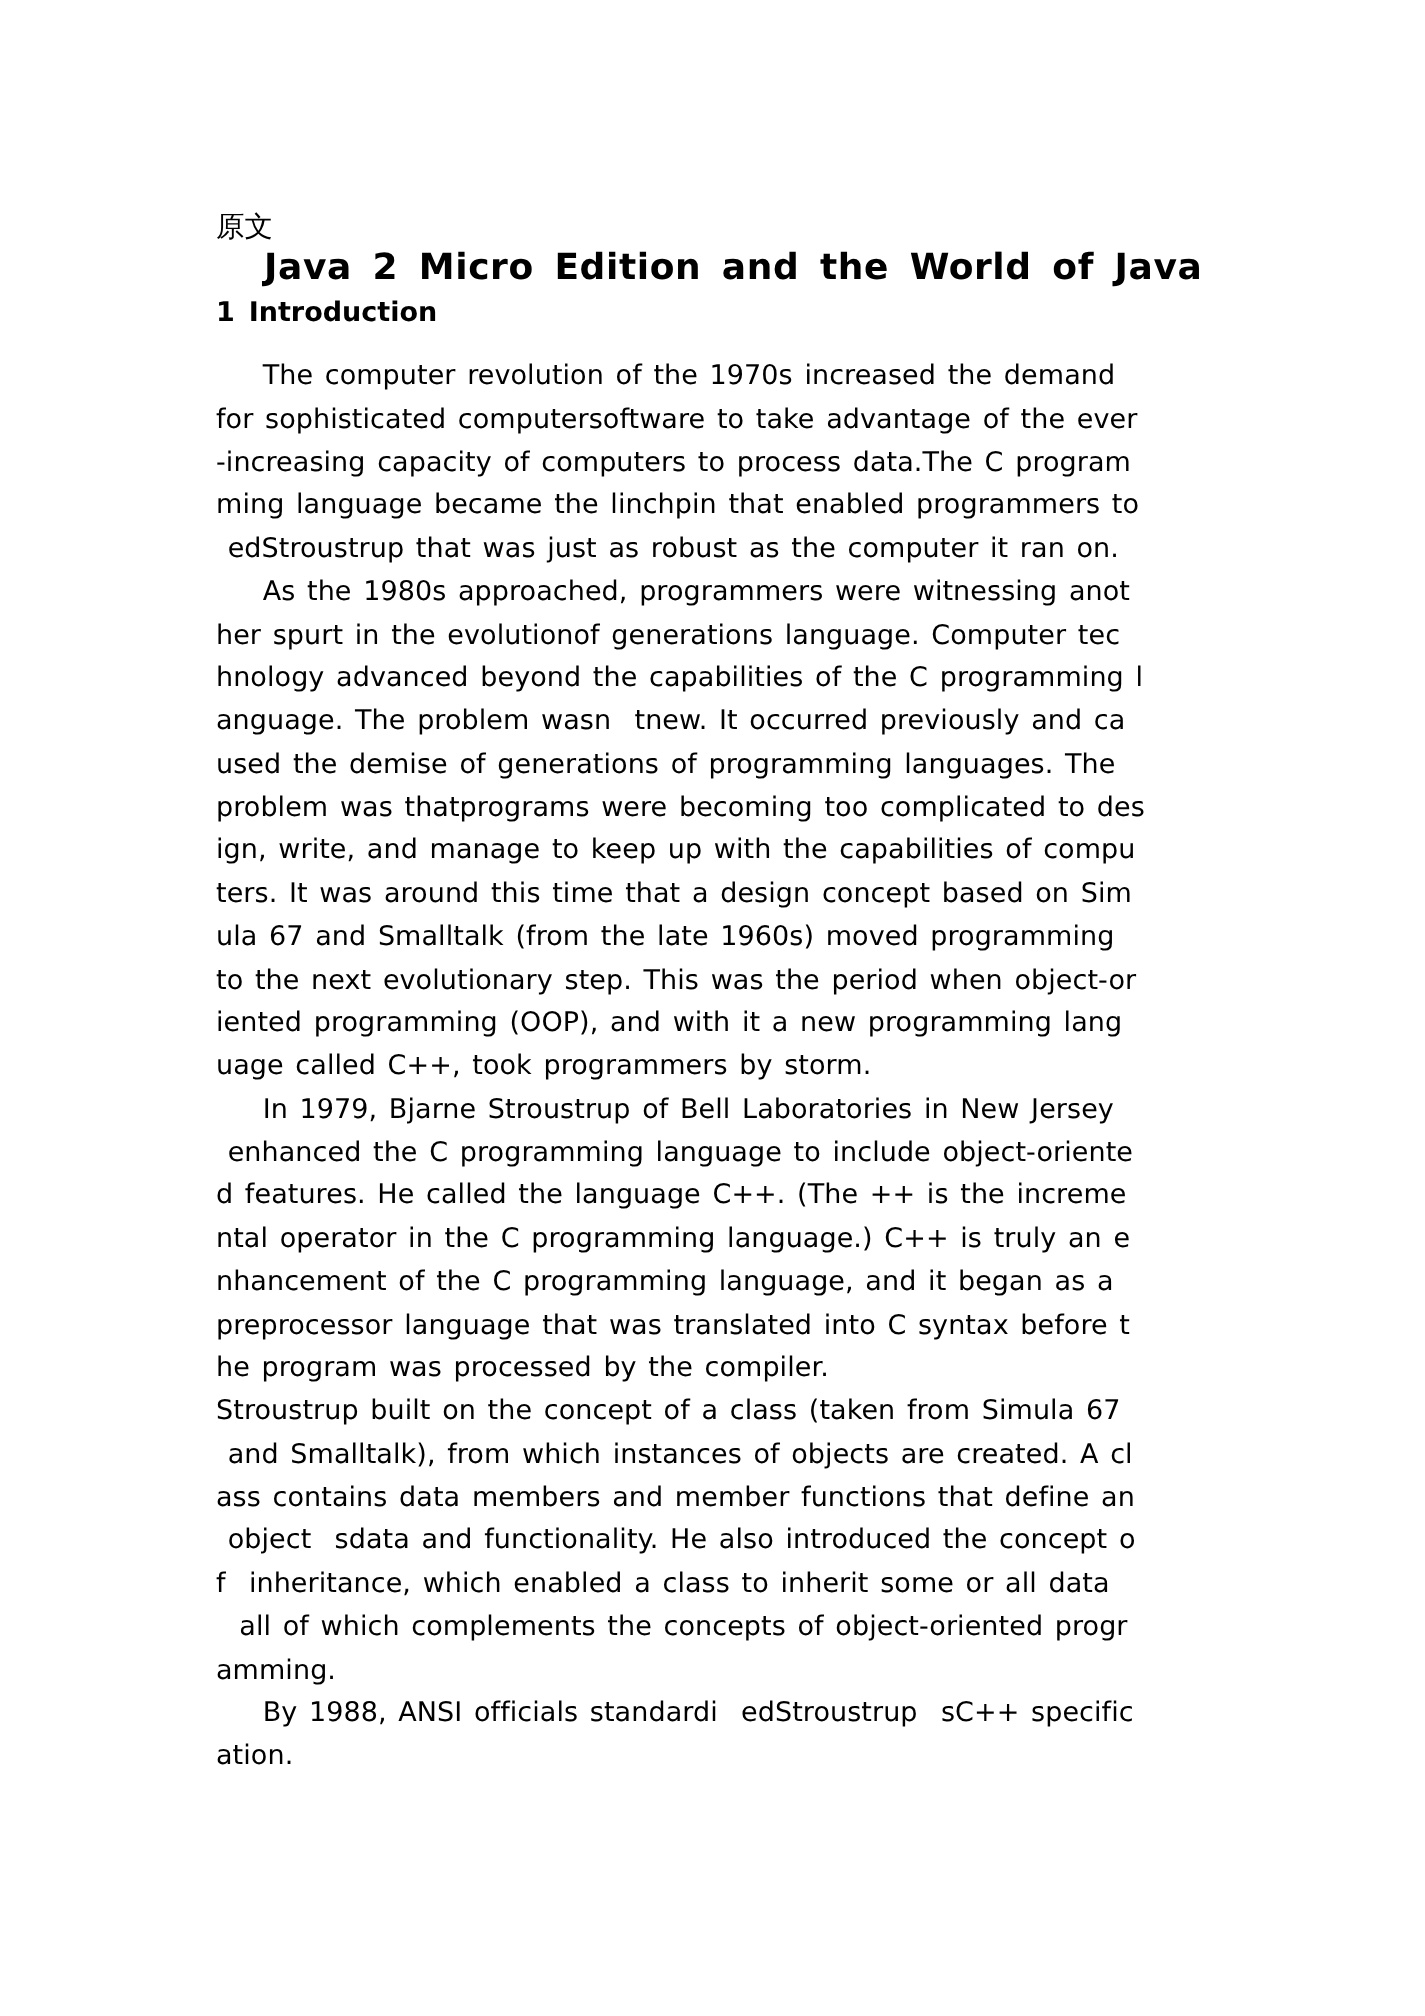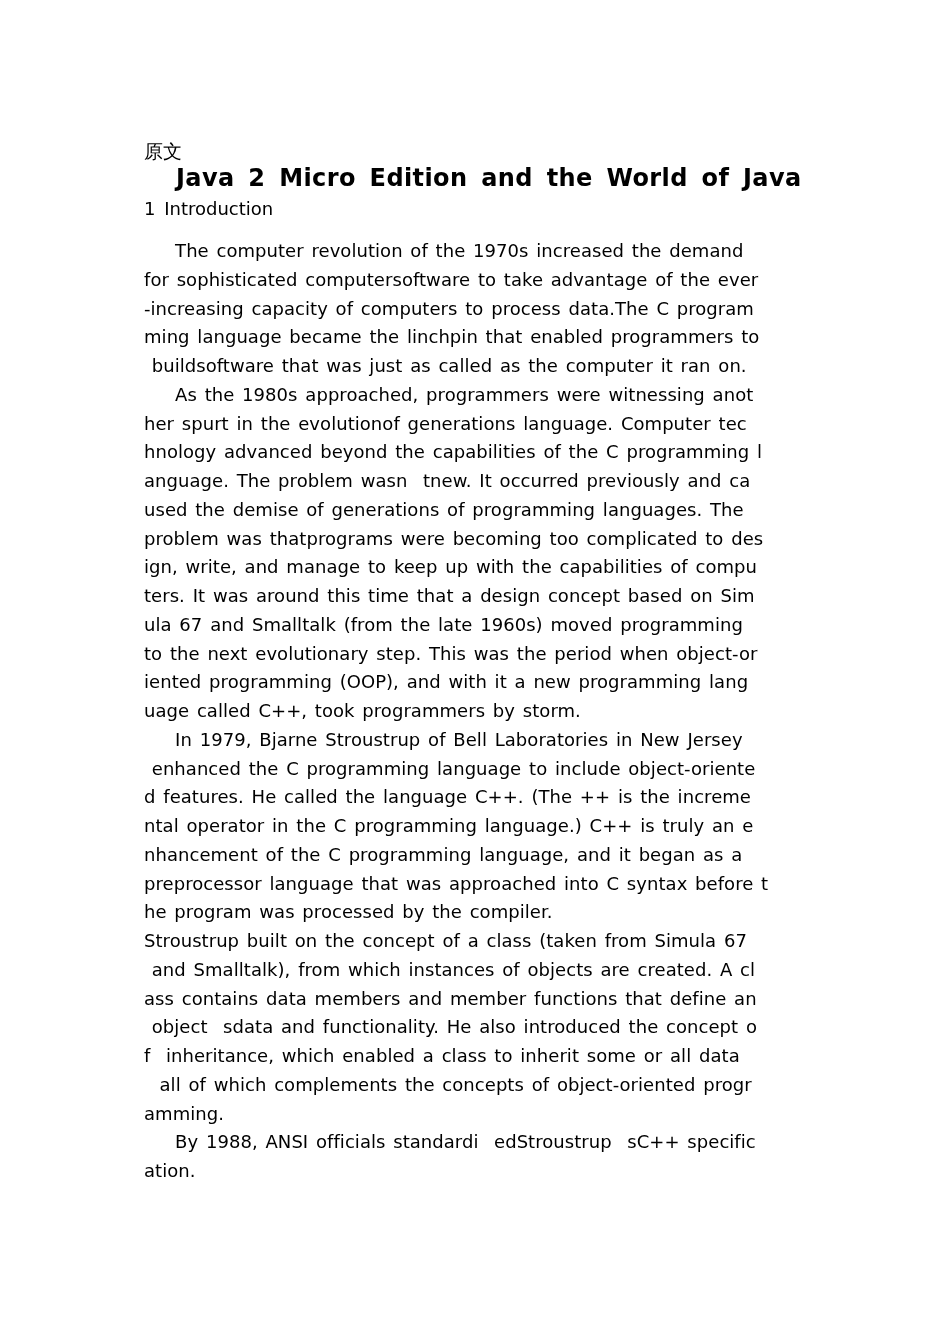--- a/index.html
+++ b/index.html
@@ -43,21 +43,21 @@
       letter-spacing: 0.4px;
       white-space: nowrap;
       margin: 4px;
     }
     .section-heading {
       position: absolute;
       left: 144px;
       top: 197px;
       font-size: 18px;
       line-height: 24px;
-      font-weight: normal;
+      font-weight: bold;
       word-spacing: 3px;
       white-space: nowrap;
       margin: 0;
     }
     .body {
       position: absolute;
       left: 144px;
       top: 237px;
       width: 670px;
     }
@@ -75,39 +75,39 @@
 
 <div class="page">
   <div class="label-cn">原文</div>
   <h1 class="doc-title">Java 2 Micro Edition and the World of Java</h1>
   <h2 class="section-heading">1 Introduction</h2>
   <div class="body" id="doc-body">
       <div class="line">    The computer revolution of the 1970s increased the demand</div>
       <div class="line">for sophisticated computersoftware to take advantage of the ever</div>
       <div class="line">-increasing capacity of computers to process data.The C program</div>
       <div class="line">ming language became the linchpin that enabled programmers to</div>
-      <div class="line"> buildsoftware that was just as called as the computer it ran on.</div>
+      <div class="line"> edStroustrup that was just as robust as the computer it ran on.</div>
       <div class="line">    As the 1980s approached, programmers were witnessing anot</div>
       <div class="line">her spurt in the evolutionof generations language. Computer tec</div>
       <div class="line">hnology advanced beyond the capabilities of the C programming l</div>
       <div class="line">anguage. The problem wasn  tnew. It occurred previously and ca</div>
       <div class="line">used the demise of generations of programming languages. The</div>
       <div class="line">problem was thatprograms were becoming too complicated to des</div>
       <div class="line">ign, write, and manage to keep up with the capabilities of compu</div>
       <div class="line">ters. It was around this time that a design concept based on Sim</div>
       <div class="line">ula 67 and Smalltalk (from the late 1960s) moved programming</div>
       <div class="line">to the next evolutionary step. This was the period when object-or</div>
       <div class="line">iented programming (OOP), and with it a new programming lang</div>
       <div class="line">uage called C++, took programmers by storm.</div>
       <div class="line">    In 1979, Bjarne Stroustrup of Bell Laboratories in New Jersey</div>
       <div class="line"> enhanced the C programming language to include object-oriente</div>
       <div class="line">d features. He called the language C++. (The ++ is the increme</div>
       <div class="line">ntal operator in the C programming language.) C++ is truly an e</div>
       <div class="line">nhancement of the C programming language, and it began as a</div>
-      <div class="line">preprocessor language that was approached into C syntax before t</div>
+      <div class="line">preprocessor language that was translated into C syntax before t</div>
       <div class="line">he program was processed by the compiler.</div>
       <div class="line">Stroustrup built on the concept of a class (taken from Simula 67</div>
       <div class="line"> and Smalltalk), from which instances of objects are created. A cl</div>
       <div class="line">ass contains data members and member functions that define an</div>
       <div class="line"> object  sdata and functionality. He also introduced the concept o</div>
       <div class="line">f  inheritance, which enabled a class to inherit some or all data</div>
       <div class="line">  all of which complements the concepts of object-oriented progr</div>
       <div class="line">amming.</div>
       <div class="line">    By 1988, ANSI officials standardi  edStroustrup  sC++ specific</div>
       <div class="line">ation.</div>

